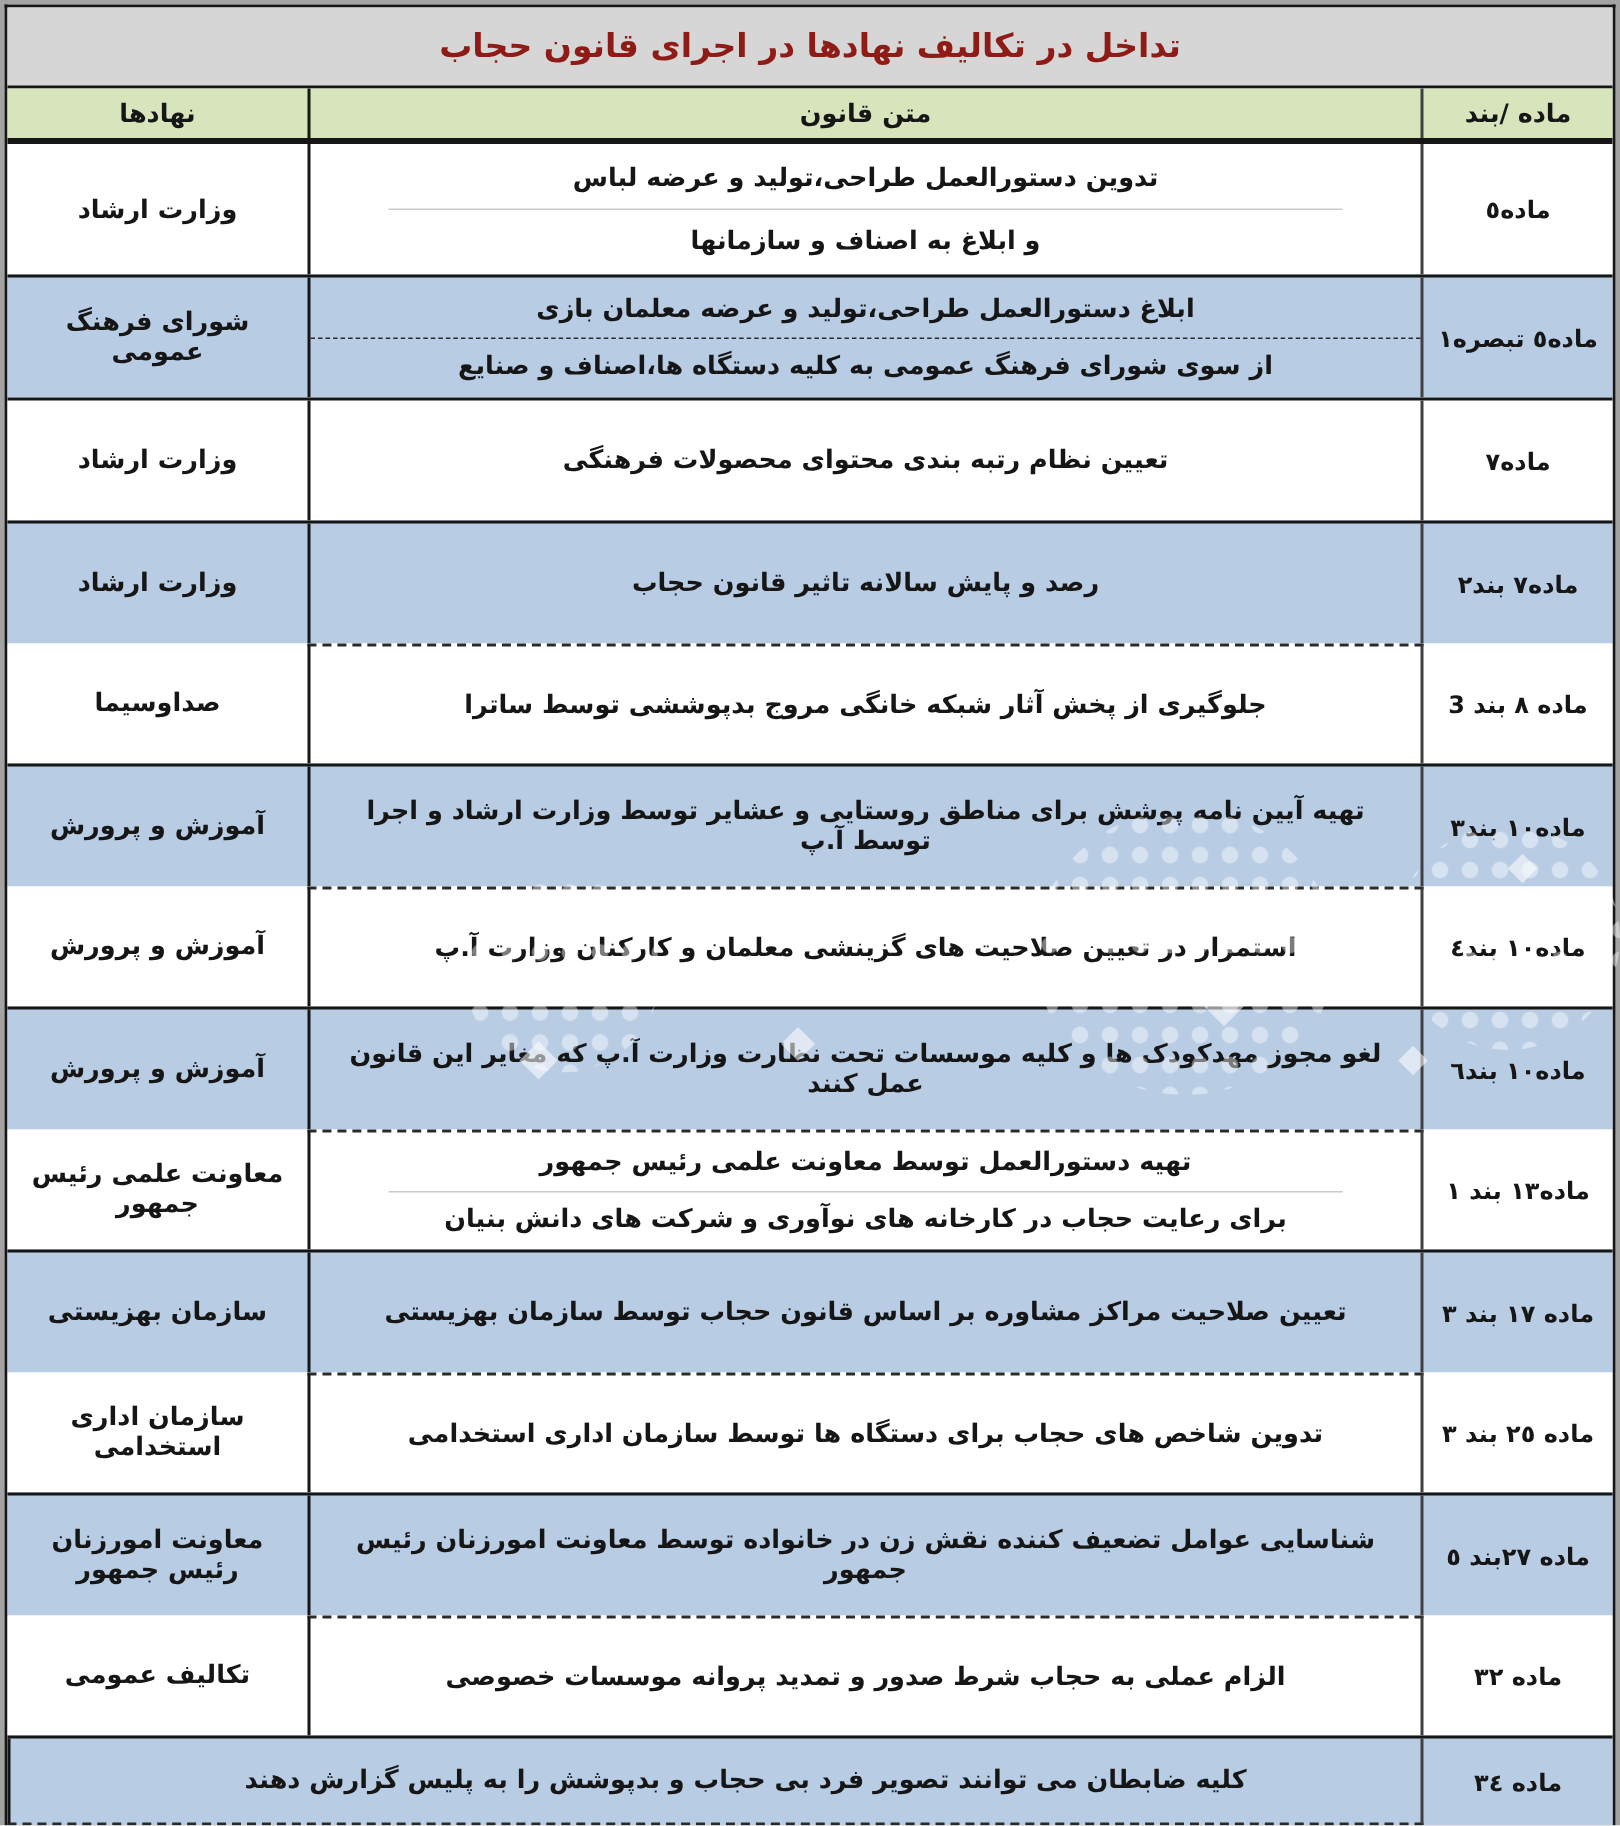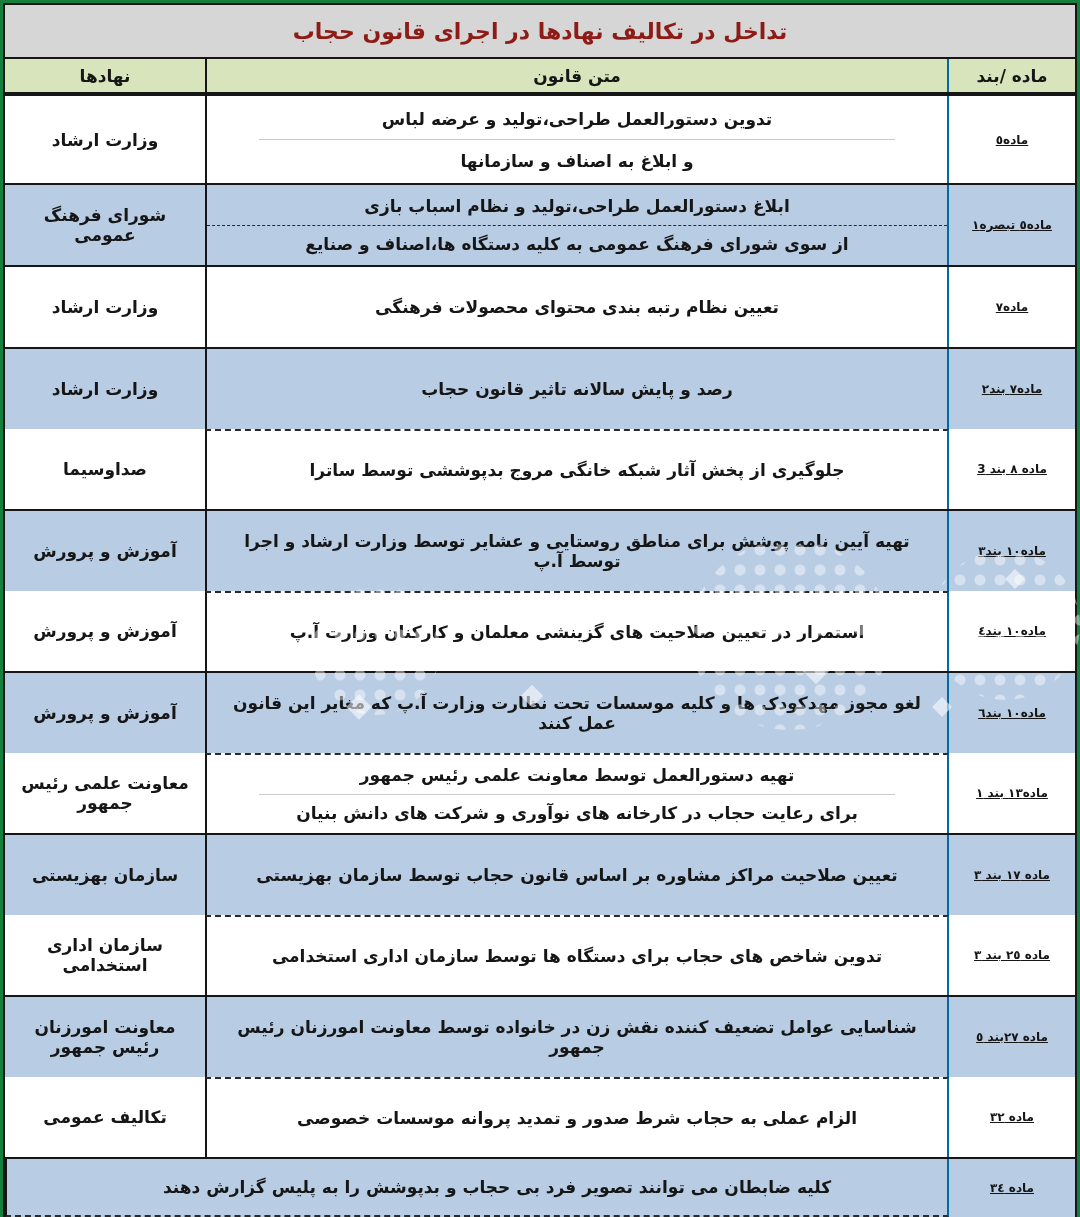--- a/index.html
+++ b/index.html
@@ -1,52 +1,52 @@
 <!DOCTYPE html>
 <html lang="fa" dir="rtl"><head>
 <meta charset="utf-8">
 <style>
   html,body{margin:0;padding:0;background:#fff;}
   .page{
-    position:relative;width:1080px;height:1217px;background:#15803d;overflow:hidden;
+    position:relative;width:1080px;height:1217px;background:#a3a3a3;overflow:hidden;
     font-family:"DejaVu Sans",sans-serif;direction:rtl;color:#161616;
   }
   .table{
     position:absolute;top:3px;left:3px;right:3px;bottom:0;
     border:2px solid #161616;border-bottom:none;
     display:flex;flex-direction:column;background:#fff;
   }
   .title-row{
     height:52px;flex:none;background:#d6d6d6;border-bottom:2px solid #161616;
     display:flex;align-items:center;justify-content:center;
     font-weight:bold;font-size:22px;color:#8e1b15;letter-spacing:0;
   }
   .header-row{
     height:33px;flex:none;background:#d7e4bc;border-bottom:2px solid #161616;
     display:flex;font-weight:bold;font-size:17px;
   }
   .cell{display:flex;align-items:center;justify-content:center;text-align:center;box-sizing:border-box;}
   .article-col{width:126px;flex:none;}
-  .law-col{flex:1;border-left:2px solid #161616;border-right:2px solid #0369a1;}
+  .law-col{flex:1;border-left:2px solid #161616;border-right:2px solid #404040;}
   .inst-col{width:200px;flex:none;}
   .body{flex:1;display:flex;flex-direction:column;}
   .row{height:80px;flex:none;display:flex;font-weight:bold;font-size:17px;}
   .row.tall{height:87px;}
   .row:last-child{height:auto;flex:1;}
   .row.white{background:#ffffff;}
   .row.blue{background:#b8cce4;}
   .row.top-solid{border-top:2px solid #161616;}
   .row.top-dashed .law-col{border-top:2px dashed #2a2a2a;}
   .row:last-child .law-col{border-bottom:2px dashed #2a2a2a;padding-left:40px;}
   .law-col.multi{flex-direction:column;justify-content:stretch;align-items:stretch;padding:2px 0;}
   .law-line{flex:1;display:flex;align-items:center;justify-content:center;padding:0 14px;text-align:center;}
   .sep{flex:none;}
   .sep.line{width:86%;margin:0 auto;border-top:1px solid #cbcbcb;}
   .sep.dotted{width:100%;border-top:1px dashed #2a2a2a;}
-  .article-cell{font-size:12px;padding:0 4px;text-decoration:underline;}
+  .article-cell{font-size:16px;padding:0 4px;}
   .inst-cell{padding:0 10px;}
   
   .wm{position:absolute;pointer-events:none;z-index:5;}
   .wm-globe{
     border-radius:50%;
     background-image:radial-gradient(circle,rgba(255,255,255,0.55) 5px,rgba(255,255,255,0) 6px);
     background-size:20px 20px;opacity:.8;
   }
   .wm-diamond{background:rgba(255,255,255,0.55);transform:rotate(45deg);}
 </style>
@@ -67,21 +67,21 @@
           <div class="cell law-col multi">
             <div class="law-line">تدوین دستورالعمل طراحی،تولید و عرضه لباس</div>
             <div class="sep line"></div>
             <div class="law-line">و ابلاغ به اصناف و سازمانها</div>
           </div>
           <div class="cell inst-col inst-cell">وزارت ارشاد</div>
         </div>
         <div class="row blue top-solid">
           <div class="cell article-col article-cell">ماده٥ تبصره١</div>
           <div class="cell law-col multi">
-            <div class="law-line">ابلاغ دستورالعمل طراحی،تولید و نظام اسباب بازی</div>
+            <div class="law-line">ابلاغ دستورالعمل طراحی،تولید و عرضه معلمان بازی</div>
             <div class="sep dotted"></div>
             <div class="law-line">از سوی شورای فرهنگ عمومی به کلیه دستگاه ها،اصناف و صنایع</div>
           </div>
           <div class="cell inst-col inst-cell">شورای فرهنگ عمومی</div>
         </div>
         <div class="row white top-solid">
           <div class="cell article-col article-cell">ماده٧</div>
           <div class="cell law-col">
             <div class="law-line">تعیین نظام رتبه بندی محتوای محصولات فرهنگی</div>
           </div>

